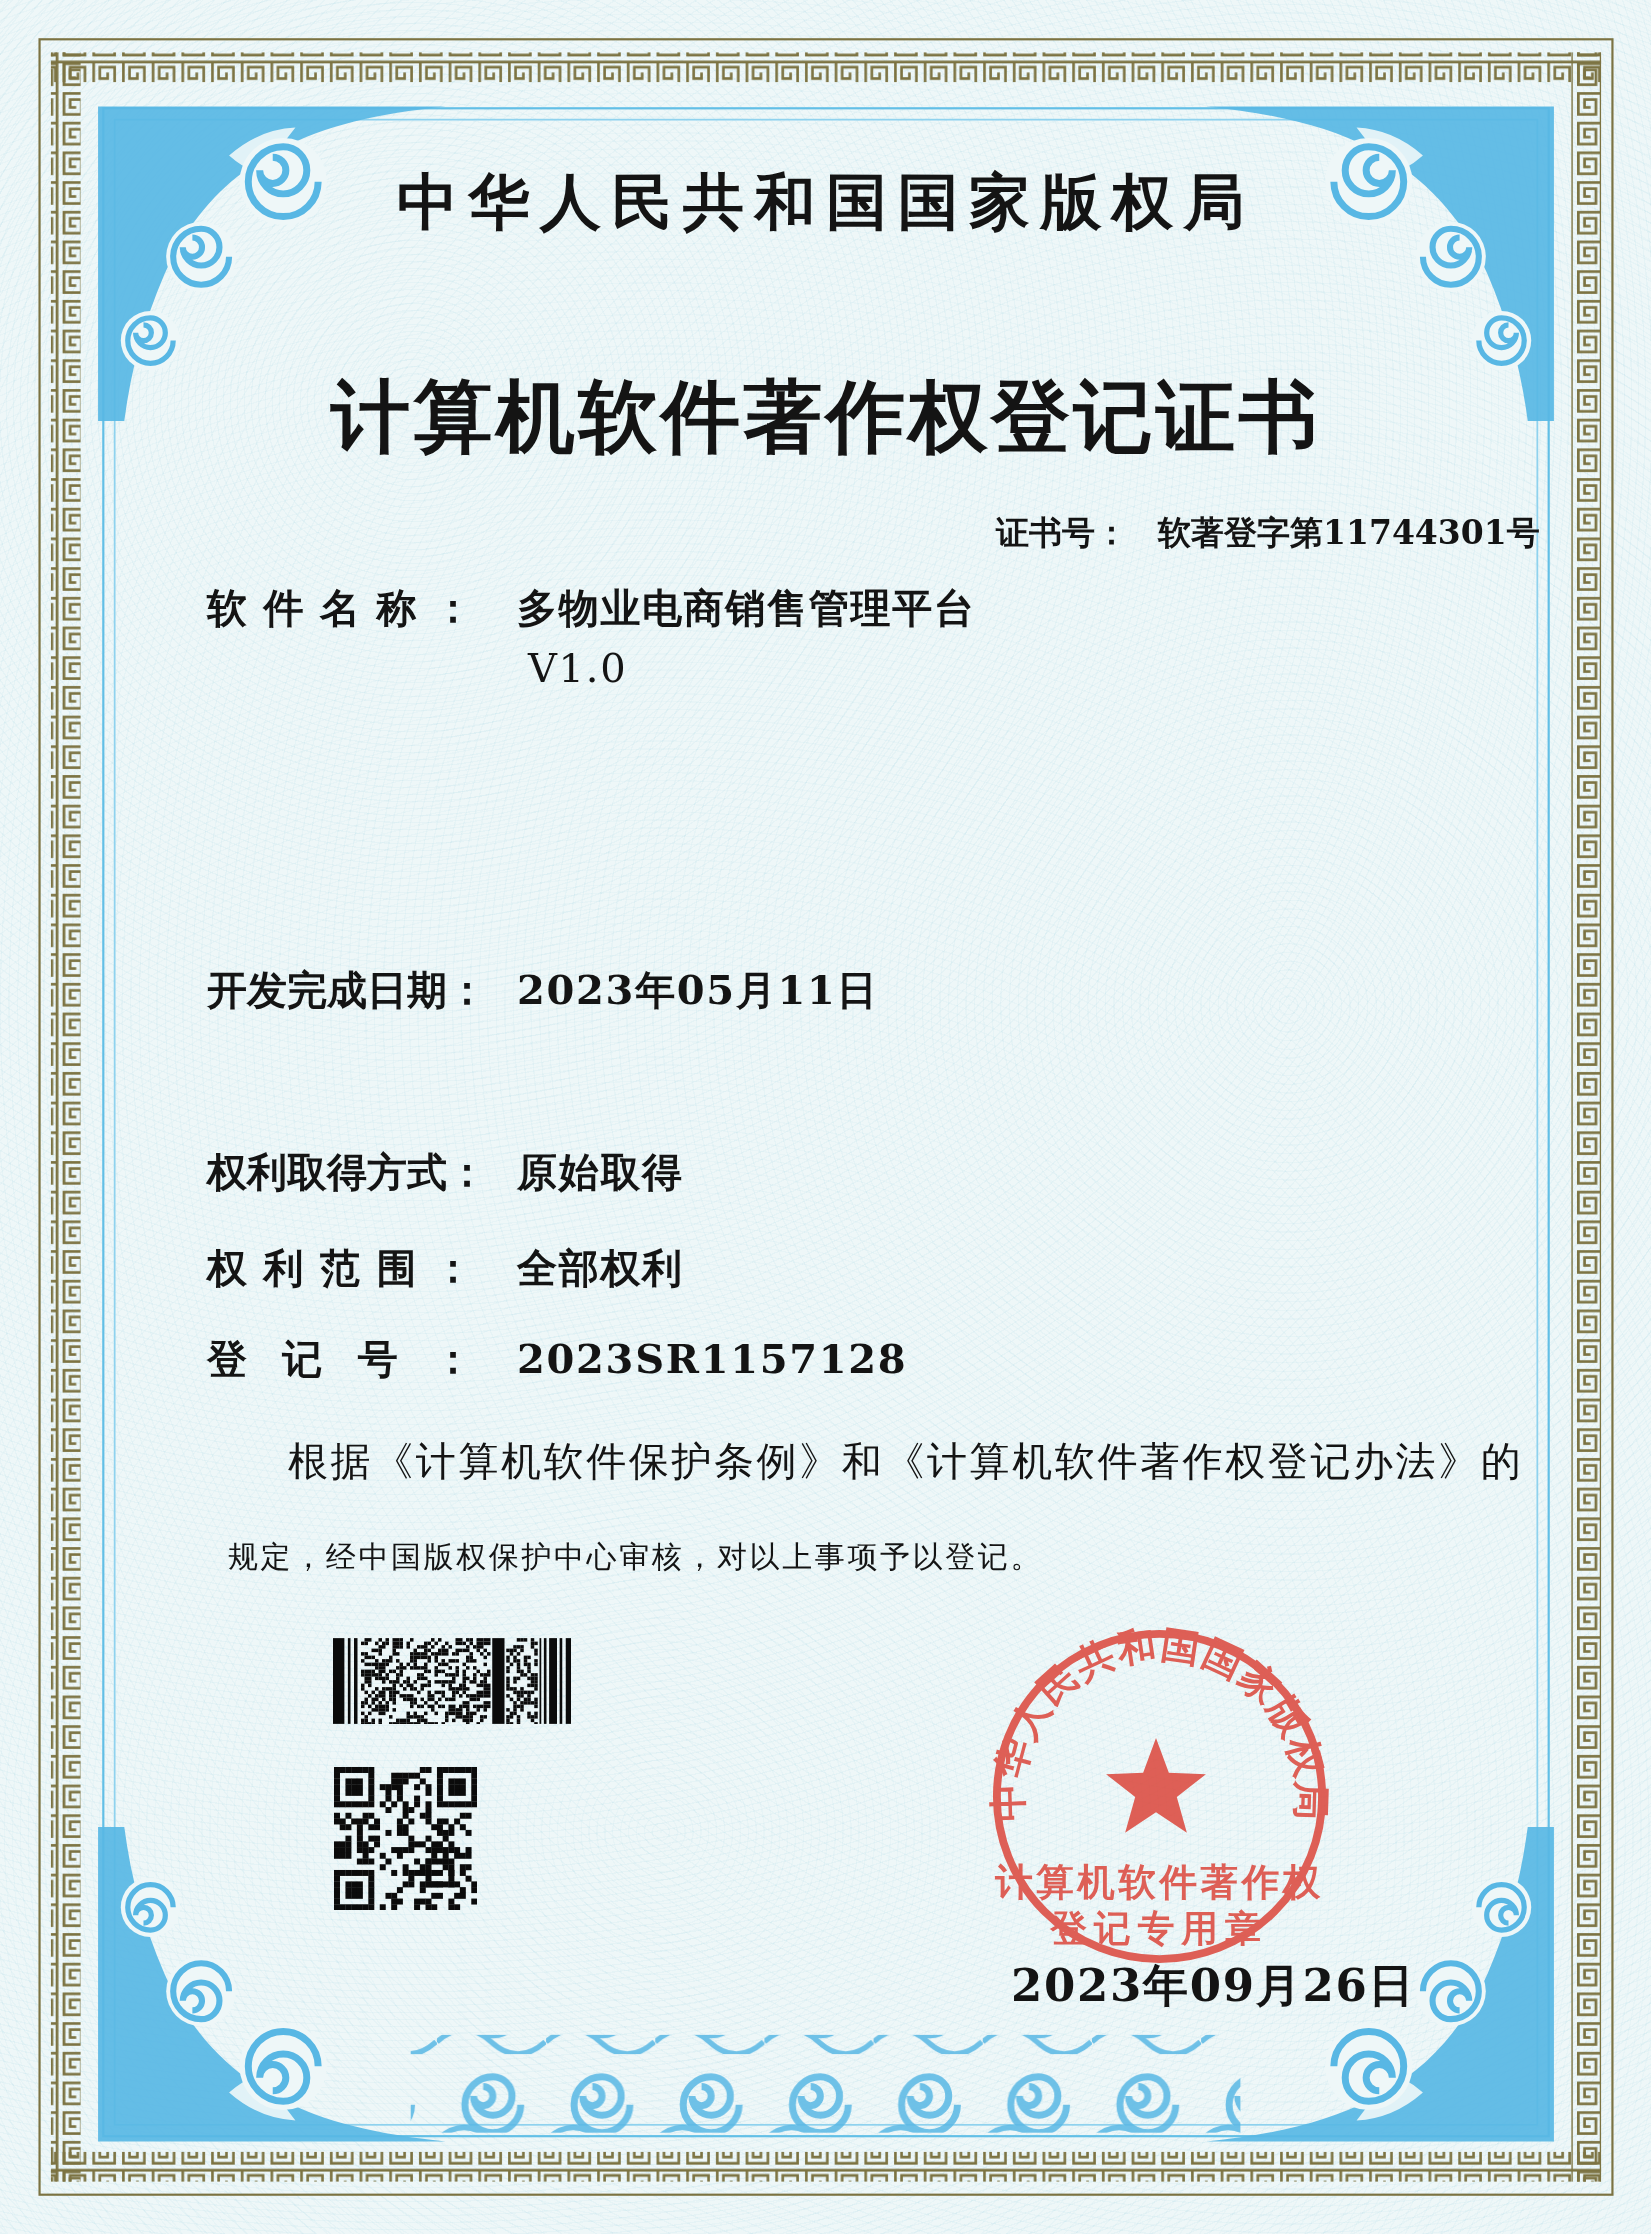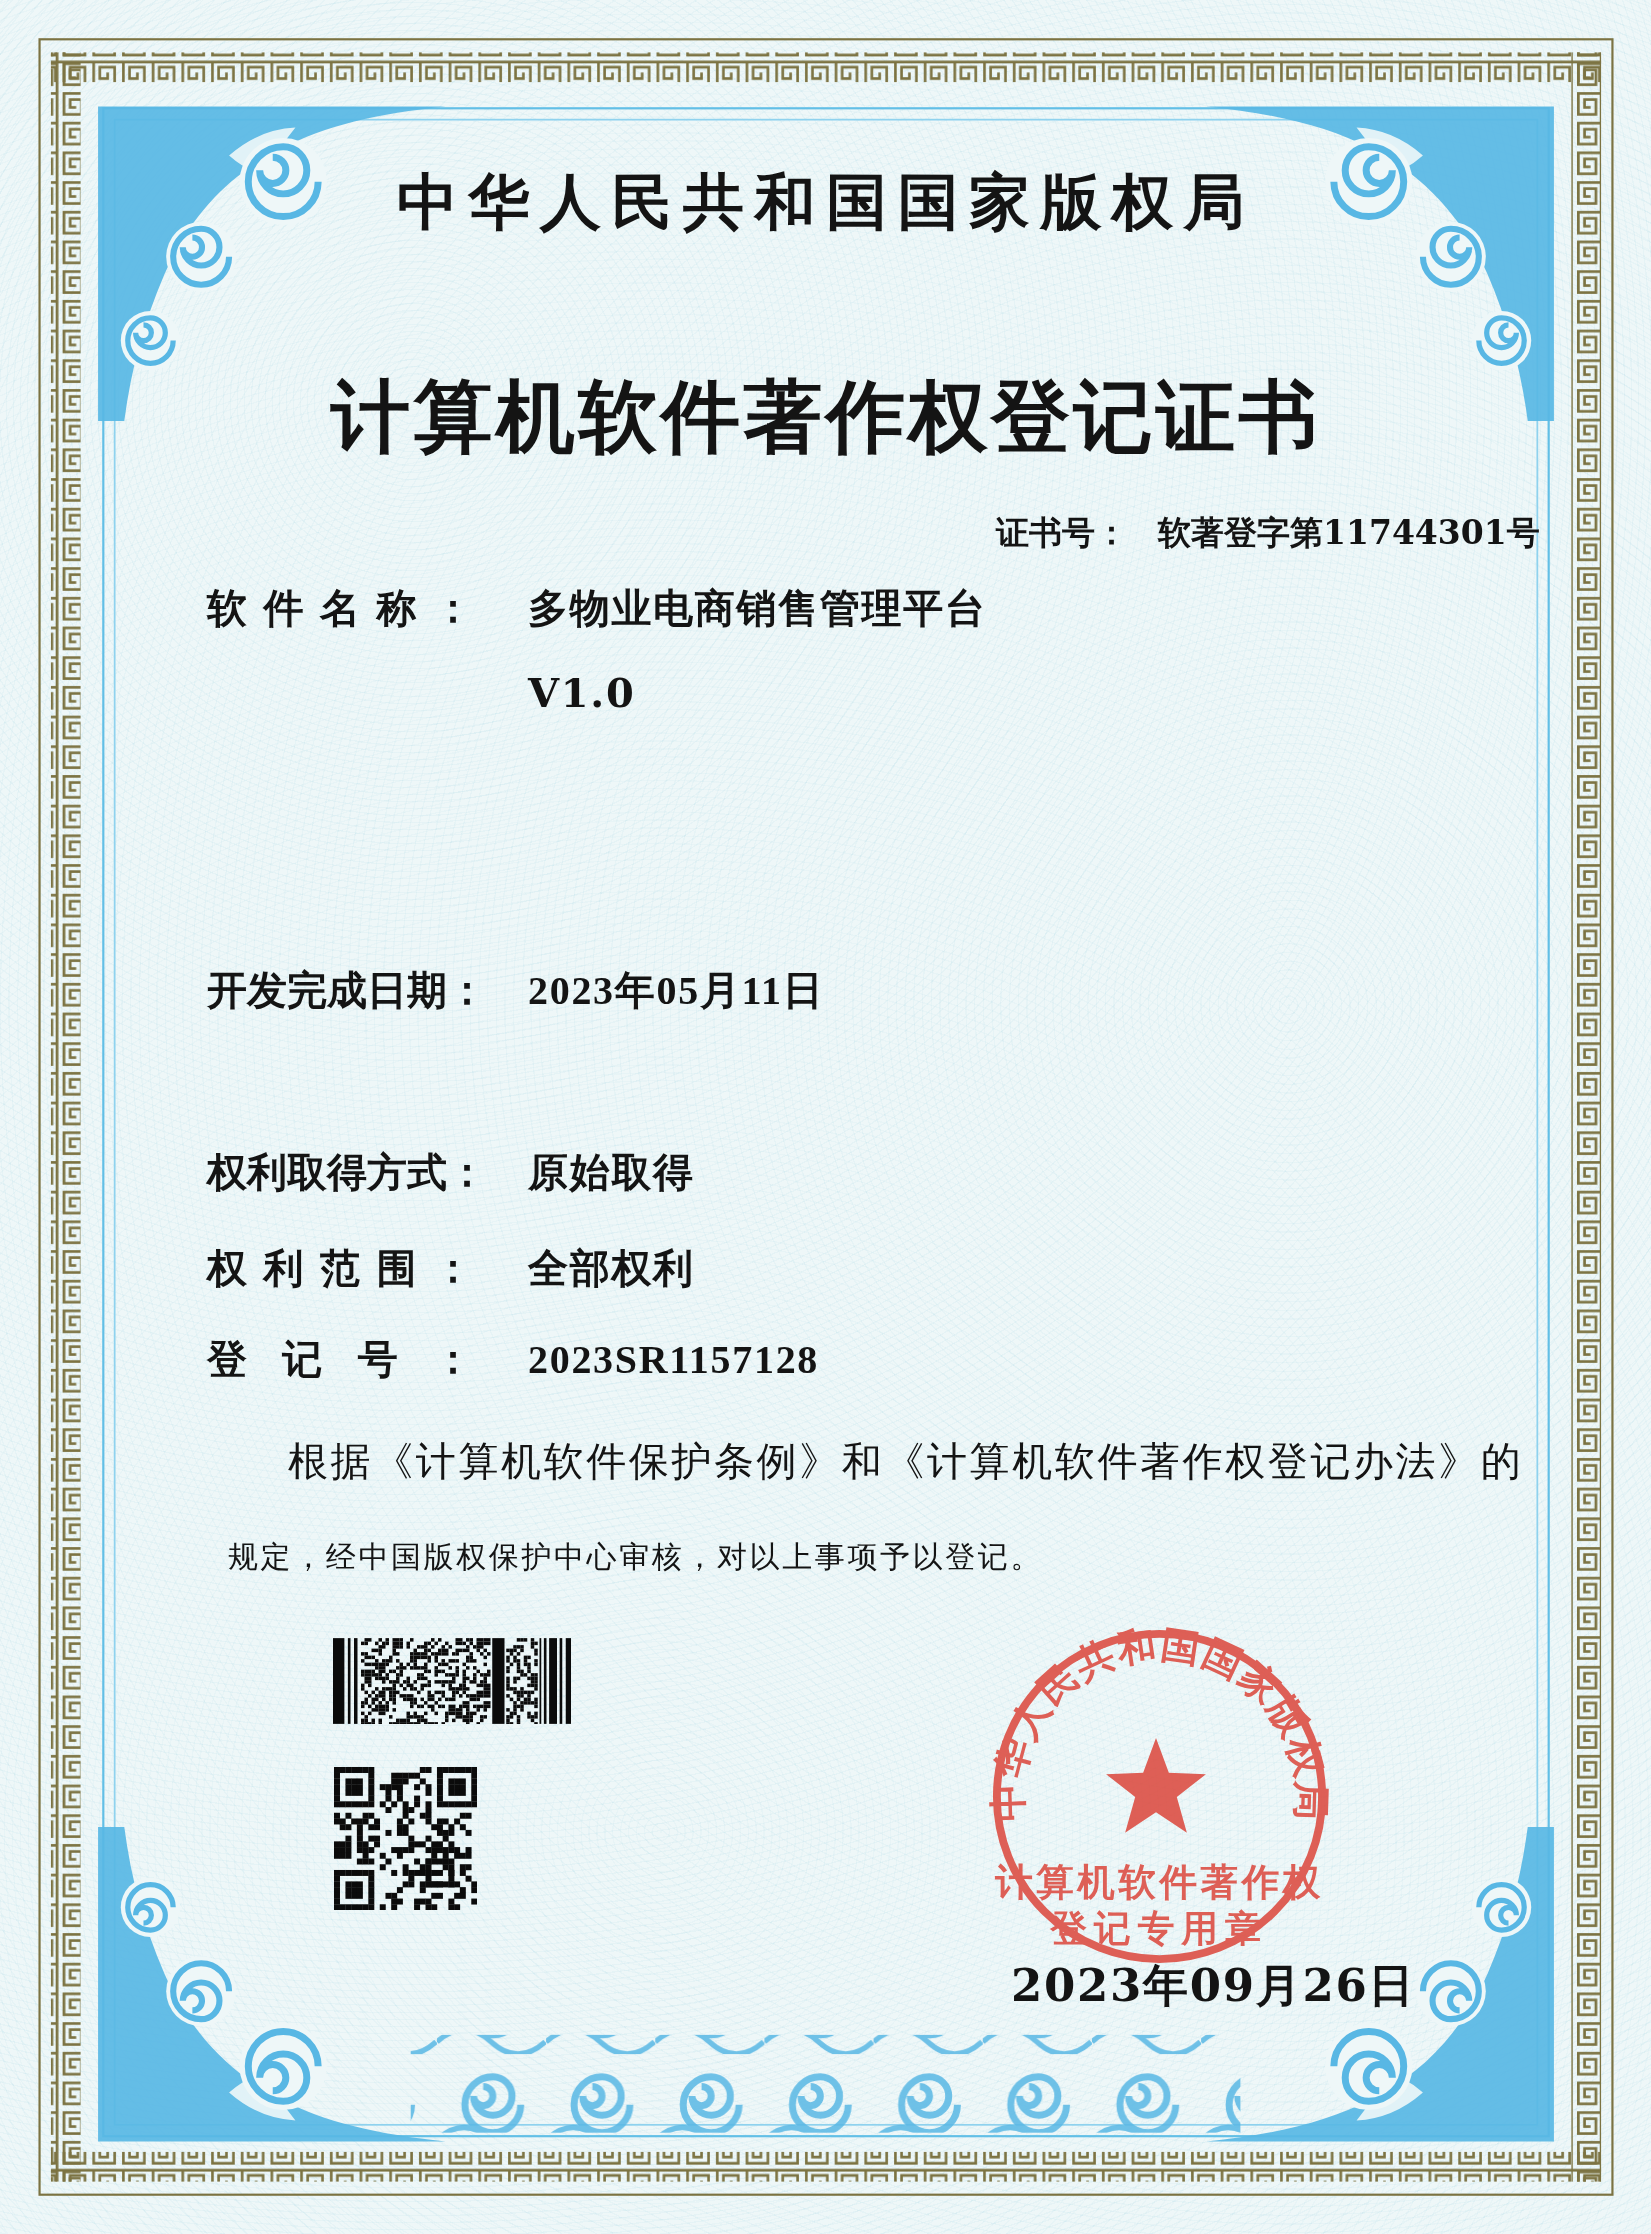--- a/index.html
+++ b/index.html
@@ -18,22 +18,22 @@
   .decor{position:absolute;left:0;top:0;z-index:1;}
   .content{position:absolute;left:0;top:0;width:100%;height:100%;z-index:2;}
   .authority{position:absolute;left:0;top:162px;width:100%;text-align:center;
     font-size:61px;font-weight:bold;letter-spacing:10.5px;white-space:nowrap;}
   .cert-title{position:absolute;left:0;top:365px;width:100%;text-align:center;
     font-size:79px;font-weight:bold;letter-spacing:3.5px;white-space:nowrap;}
   .cert-no{position:absolute;left:996px;top:511px;font-size:33px;font-weight:bold;white-space:nowrap;}
   .cert-no .v{margin-left:30px;text-align:right;}
   .frow{position:absolute;left:207px;font-size:40px;font-weight:bold;white-space:nowrap;}
   .flabel{display:inline-block;width:266px;text-align:justify;text-align-last:justify;}
-  .fvalue{display:inline-block;margin-left:55px;letter-spacing:1.7px;font-family:Liberation Serif, serif;}
-  .ver-line{position:absolute;left:528px;top:645px;font-size:40px;font-weight:bold;letter-spacing:1.7px;margin-top:24px;}
+  .fvalue{display:inline-block;margin-left:44px;letter-spacing:1.7px;}
+  .ver-line{position:absolute;left:528px;top:645px;font-size:40px;font-weight:normal;letter-spacing:1.7px;}
   .st1{position:absolute;left:288px;top:1434px;font-size:40px;letter-spacing:2.6px;white-space:nowrap;}
   .st2{position:absolute;left:207px;top:1537px;font-size:30px;letter-spacing:2.6px;white-space:nowrap;margin-left:21px;}
   .barcode{position:absolute;left:333px;top:1638px;width:238px;height:86px;}
   .qrcode{position:absolute;left:334px;top:1767px;width:143px;height:143px;}
   .seal{position:absolute;left:989px;top:1626px;width:341px;height:341px;opacity:.88;}
   .issue-date{position:absolute;left:1011px;top:1956px;font-size:45px;font-weight:bold;letter-spacing:1.7px;white-space:nowrap;text-align:right;}
 </style>
 </head>
 <body>
 

